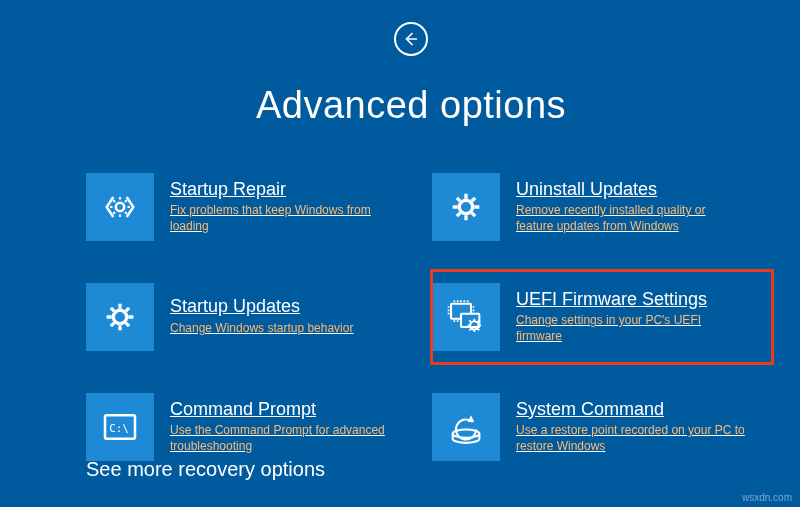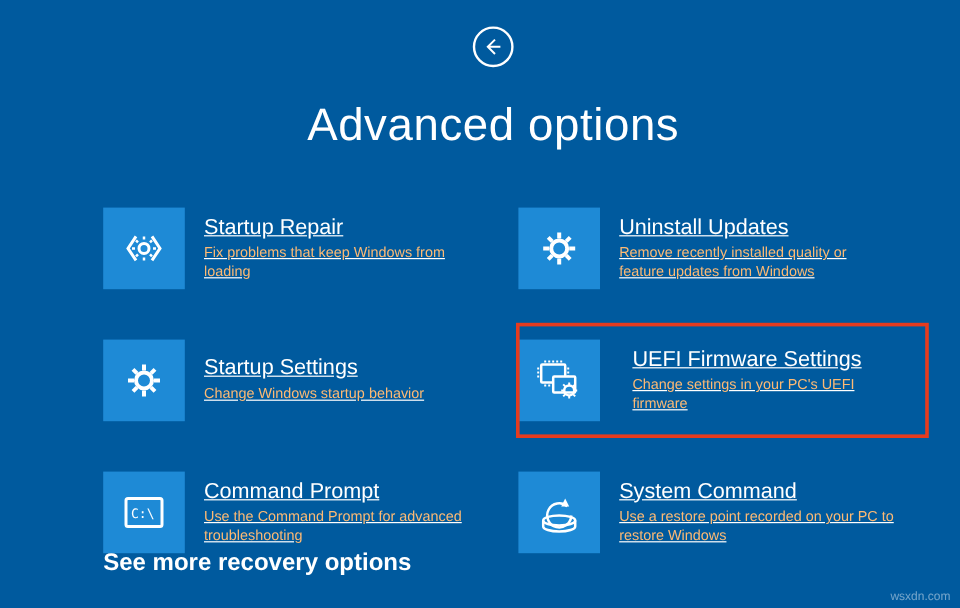--- a/index.html
+++ b/index.html
@@ -46,41 +46,40 @@
     .option {
       display: flex;
       align-items: center;
       cursor: pointer;
       position: relative;
       padding-right: 8px;
     }
     .option.highlighted {
       outline: 3px solid #e63b1e;
       outline-offset: -1px;
-      gap: 11px;
     }
     .icon-box {
       width: 68px; height: 68px;
       min-width: 68px;
       background: #1e8ad6;
       display: flex;
       align-items: center;
       justify-content: center;
       margin-right: 16px;
     }
     .icon-box svg { width: 40px; height: 40px; fill: #fff; }
     .opt-text { display: flex; flex-direction: column; gap: 4px; }
     .opt-title { font-size: 18px; font-weight: 400; line-height: 1.1; }
     .opt-desc { font-size: 12px; color: #fdba74; line-height: 1.3; max-width: 230px; }
     .see-more {
       position: absolute;
       left: 86px;
       bottom: 26px;
       font-size: 20px;
-      font-weight: 700;
+      font-weight: 400;
       cursor: pointer;
     }
     .watermark {
       position: absolute;
       right: 8px;
       bottom: 4px;
       font-size: 10px;
       color: rgba(255,255,255,0.45);
       text-align: center;
     }
@@ -127,21 +126,21 @@
   </div>
 
   <div class="option">
     <div class="icon-box">
       <svg viewBox="0 0 48 48">
           <circle cx="24" cy="24" r="8" fill="none" stroke="#fff" stroke-width="4"></circle>
           <path d="M24 8v6M24 34v6M8 24h6M34 24h6M13 13l4 4M31 31l4 4M35 13l-4 4M17 31l-4 4" stroke="#fff" stroke-width="4"></path>
         </svg>
     </div>
     <div class="opt-text">
-      <div class="opt-title">Startup Settings</div>
+      <div class="opt-title">Startup Updates</div>
       <div class="opt-desc">Change Windows startup behavior</div>
     </div>
   </div>
 
   <div class="option highlighted">
     <div class="icon-box">
       <svg viewBox="0 0 48 48">
         <rect x="6" y="8" width="24" height="18" rx="1" fill="none" stroke="#fff" stroke-width="2.5"></rect>
         <path d="M10 6v-2M14 6v-2M18 6v-2M22 6v-2M26 6v-2 M10 28v2M14 28v2M18 28v2M22 28v2M26 28v2 M4 12h-2M4 16h-2M4 20h-2 M32 12h2M32 16h2M32 20h2" stroke="#fff" stroke-width="2"></path>
         <rect x="18" y="20" width="22" height="16" rx="1" fill="#1e8ad6" stroke="#fff" stroke-width="2.5"></rect>

